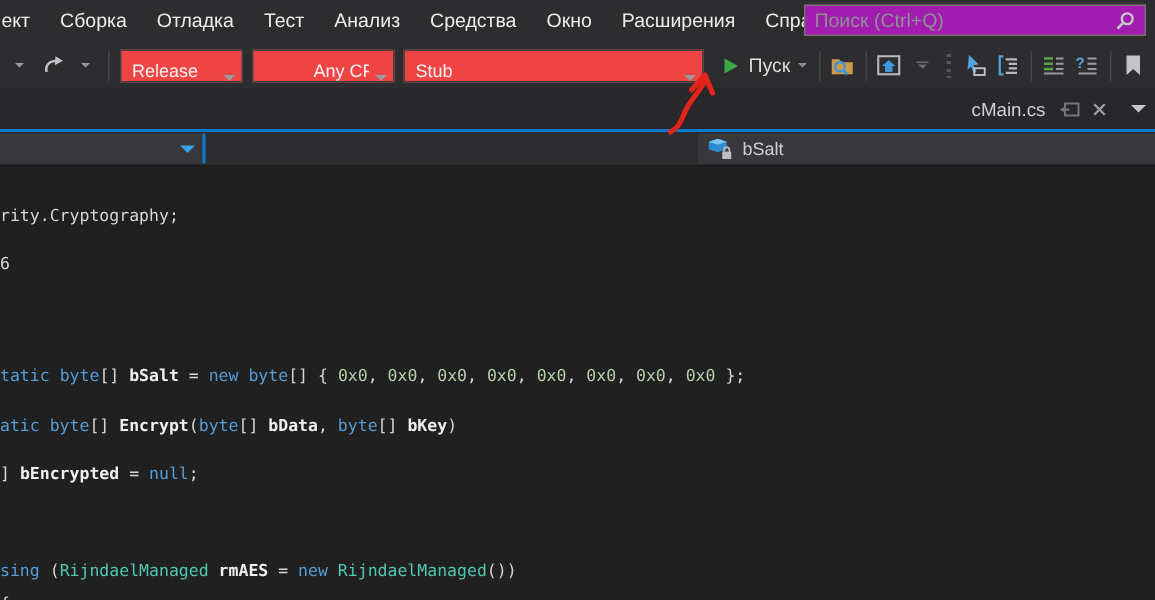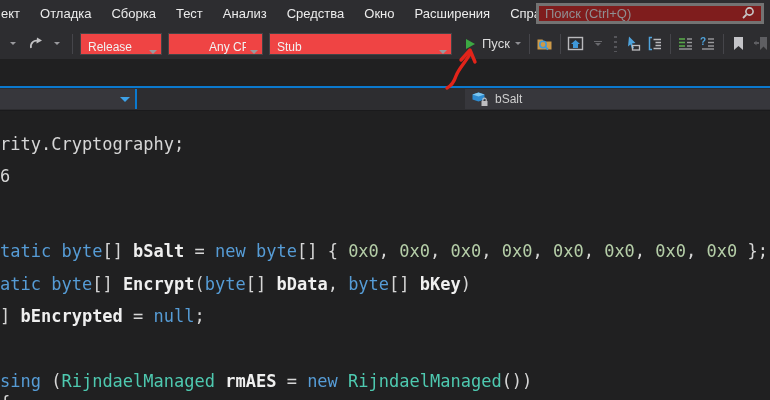--- a/index.html
+++ b/index.html
@@ -4,38 +4,38 @@
 <style>
   html,body{margin:0;padding:0;background:#202021;}
   body{width:770px;height:400px;overflow:hidden;font-family:"Liberation Sans",sans-serif;-webkit-font-smoothing:antialiased;}
   .app{position:relative;width:770px;height:400px;background:#202021;overflow:hidden;}
 
   
   .menu-bar{position:absolute;left:0;top:0;width:770px;height:28px;background:#2d2d30;display:flex;align-items:center;}
   .menu-items{display:flex;align-items:center;height:100%;}
   .menu-item{padding:0 10px;font-size:13px;color:#ececec;line-height:28px;cursor:default;white-space:nowrap;}
   .menu-item:first-child{padding-left:1px;}
-  .search-box{position:absolute;right:6px;top:3px;width:228px;height:21px;background:#7f1d1d;border:3px solid #737373;display:flex;box-sizing:border-box;}
+  .search-box{position:absolute;right:6px;top:3px;width:228px;height:21px;background:#a21caf;border:1px solid #737373;display:flex;align-items:center;box-sizing:border-box;}
   .search-box input{flex:1;background:transparent;border:none;outline:none;color:#d0d0d0;font-size:13px;padding:0 6px;font-family:"Liberation Sans",sans-serif;}
   .search-box input::placeholder{color:#8f8f92;opacity:1;}
   .search-glyph{margin-right:6px;display:flex;}
 
   
   .toolbar{position:absolute;left:0;top:28px;width:770px;height:31px;background:#2d2d30;display:flex;align-items:center;padding-left:2px;box-sizing:border-box;}
   .tb-btn{display:flex;align-items:center;justify-content:center;height:24px;min-width:20px;margin:0 1px;}
   .chev{width:0;height:0;border-left:4px solid transparent;border-right:4px solid transparent;border-top:4px solid #9a9a9e;}
   .chev.small{border-left-width:3px;border-right-width:3px;border-top-width:3px;}
   .sep{width:1px;height:20px;background:#45454a;margin:0 4px;flex:none;}
   .grip{width:3px;height:16px;margin:0 5px;background-image:repeating-linear-gradient(#55555a 0 2px,transparent 2px 5px);flex:none;}
   .combo{height:22px;background:#ef4444;border:1px solid #434346;display:flex;align-items:flex-end;box-sizing:border-box;margin:0 3px;flex:none;}
   .combo .combo-label{flex:1;padding:0 7px;font-size:12px;color:#f1f1f1;white-space:nowrap;overflow:hidden;}
   .combo .combo-chev{width:16px;display:flex;justify-content:center;}
   .combo.w-release{width:82px;}
   .combo.w-platform{width:95px;padding-left:33px;}
-  .combo.w-profile{width:183px;}
+  .combo.w-profile{width:200px;}
   .run-btn{display:flex;align-items:center;height:24px;padding:0 4px;margin-left:6px;}
   .run-label{font-size:13px;color:#dcdcdc;margin:0 5px 0 6px;}
   .icon16{width:17px;height:17px;display:block;}
 
   
   .tab-strip{position:absolute;left:0;top:59px;width:770px;height:27px;background:#28282b;display:flex;align-items:center;justify-content:flex-end;padding-right:6px;box-sizing:border-box;}
   .doc-tab{display:flex;align-items:center;height:100%;padding:0 4px;}
   .doc-tab-label{font-size:12.5px;color:#cfcfd2;margin-right:9px;}
   .tab-tail-chev{margin-left:12px;width:0;height:0;border-left:5px solid transparent;border-right:5px solid transparent;border-top:5px solid #c8c8cc;}
   .blue-line{position:absolute;left:0;top:86px;width:770px;height:2px;background:#0b79ce;}
@@ -46,40 +46,40 @@
   .nav-combo-project{left:0;width:137px;border-right:2px solid #0b79ce;}
   .nav-combo-project .blue-chev{margin-left:auto;margin-right:5px;width:0;height:0;border-left:5px solid transparent;border-right:5px solid transparent;border-top:5px solid #3da1e8;}
   .nav-combo-type{left:141px;width:321px;}
   .nav-combo-member{left:465px;width:305px;}
   .nav-combo .nav-label{font-size:12px;color:#cfcfcf;margin-left:6px;white-space:nowrap;}
   .nav-combo .nav-chev{margin-left:auto;margin-right:7px;}
   .nav-icon{margin-left:7px;display:flex;flex:none;}
 
   
   .editor{position:absolute;left:0;top:111px;width:770px;height:289px;background:#202021;overflow:hidden;}
-  .code-line{position:absolute;left:0;white-space:pre;font-family:"DejaVu Sans Mono","Liberation Mono",monospace;font-size:17px;line-height:16px;}
+  .code-line{position:absolute;left:0;white-space:pre;font-family:"DejaVu Sans Mono","Liberation Mono",monospace;font-size:11px;line-height:16px;}
   .c-pl{color:#d6d6d6;}
   .c-kw{color:#569cd6;}
   .c-ty{color:#4ec9b0;}
   .c-nu{color:#b5cea8;}
   .c-id{color:#efefef;font-weight:bold;}
 
   
   .annotation{position:absolute;left:440px;top:40px;width:58px;height:52px;pointer-events:none;}
 </style>
 </head>
 <body>
 
 <div class="app">
 
   <div class="menu-bar">
     <div class="menu-items" id="menu-items">
         <div class="menu-item">ект</div>
+        <div class="menu-item">Сборка</div>
         <div class="menu-item">Отладка</div>
-        <div class="menu-item">Сборка</div>
         <div class="menu-item">Тест</div>
         <div class="menu-item">Анализ</div>
         <div class="menu-item">Средства</div>
         <div class="menu-item">Окно</div>
         <div class="menu-item">Расширения</div>
         <div class="menu-item">Справка</div>
       </div>
     <div class="search-box">
       <input type="text" placeholder="Поиск (Ctrl+Q)" style="">
       <span class="search-glyph">
@@ -206,20 +206,39 @@
     <span class="tb-btn">
       <svg class="icon16" viewBox="0 0 17 17">
         <path d="M8 2 h7 v13 l-3.5,-3.5 l-3.5,3.5 z" fill="#5e5e62"></path>
         <polygon points="7,8 2,8 4.5,5.5 4.5,10.5 2,8" fill="#5e5e62"></polygon>
         <path d="M2 8 h5" stroke="#5e5e62" stroke-width="2"></path>
       </svg>
     </span>
 
   </div>
 
+  <div class="tab-strip">
+    <div class="doc-tab">
+      <span class="doc-tab-label">cMain.cs</span>
+      <span style="display:flex;margin-right:8px;">
+        <svg width="14" height="12" viewBox="0 0 14 12">
+          <rect x="4" y="2" width="9" height="8" fill="none" stroke="#77777a" stroke-width="1.3"></rect>
+          <line x1="1" y1="6" x2="7" y2="6" stroke="#77777a" stroke-width="1.5"></line>
+          <polygon points="1,6 4,3.8 4,8.2" fill="#77777a"></polygon>
+        </svg>
+      </span>
+      <span style="display:flex;">
+        <svg width="10" height="10" viewBox="0 0 10 10">
+          <line x1="1.5" y1="1.5" x2="8.5" y2="8.5" stroke="#9e9ea2" stroke-width="1.5"></line>
+          <line x1="8.5" y1="1.5" x2="1.5" y2="8.5" stroke="#9e9ea2" stroke-width="1.5"></line>
+        </svg>
+      </span>
+    </div>
+    <span class="tab-tail-chev"></span>
+  </div>
   <div class="blue-line"></div>
 
   <div class="nav-bar">
     <div class="nav-combo nav-combo-project">
       <span class="blue-chev"></span>
     </div>
     <div class="nav-combo nav-combo-member">
       <span class="nav-icon">
         <svg width="17" height="15" viewBox="0 0 17 15">
           <polygon points="6.5,0.5 12.5,2.5 12.5,7.5 6.5,9.5 0.5,7.5 0.5,2.5" fill="#2e8bd0"></polygon>

